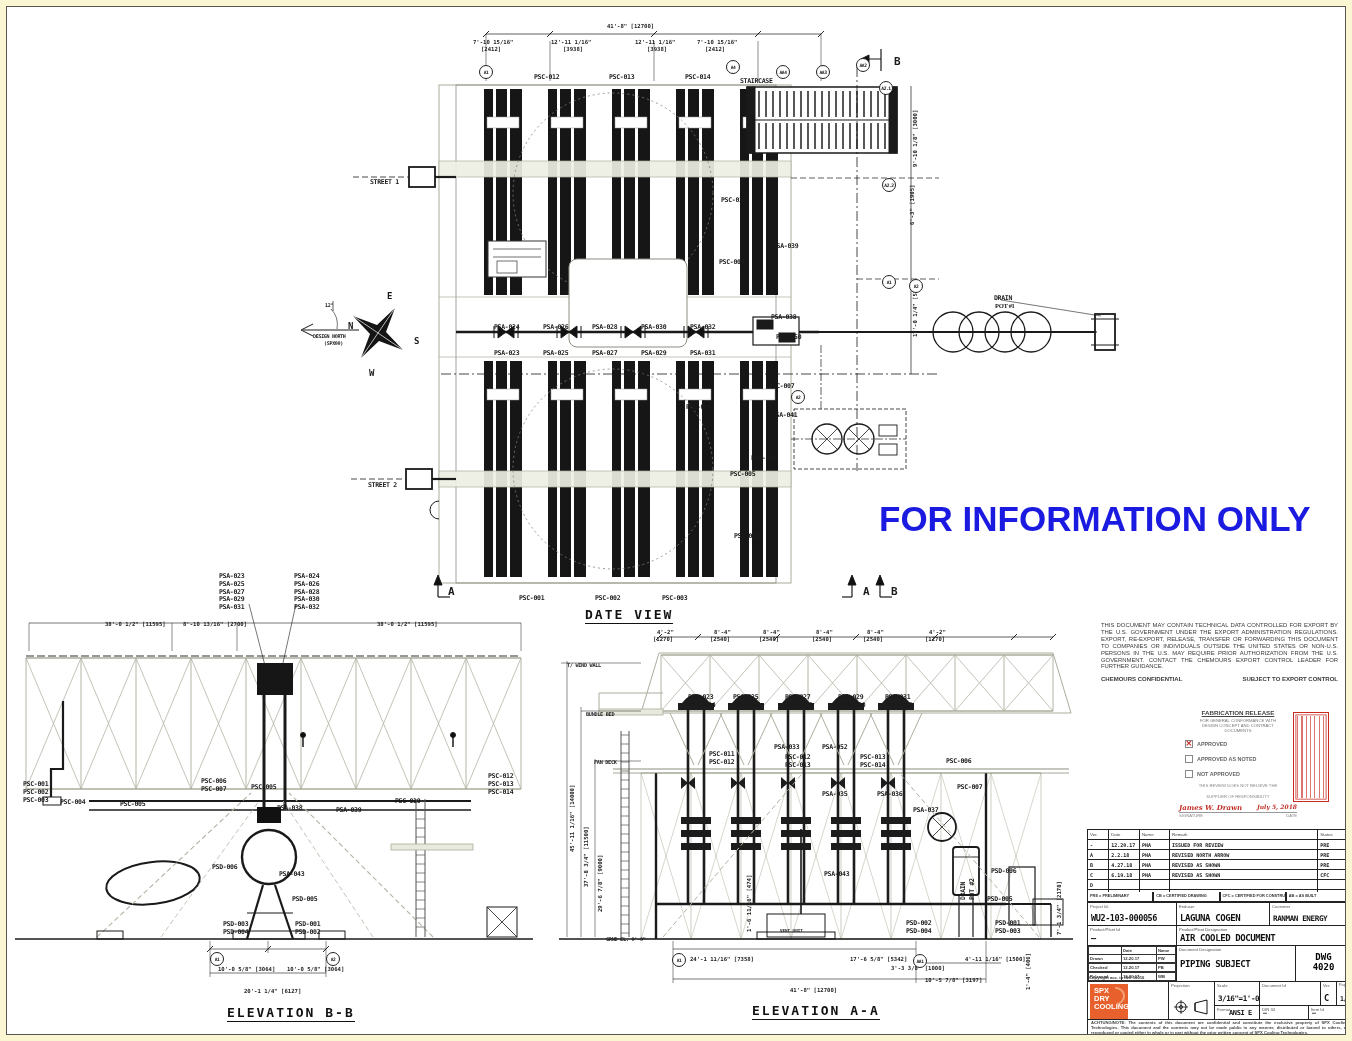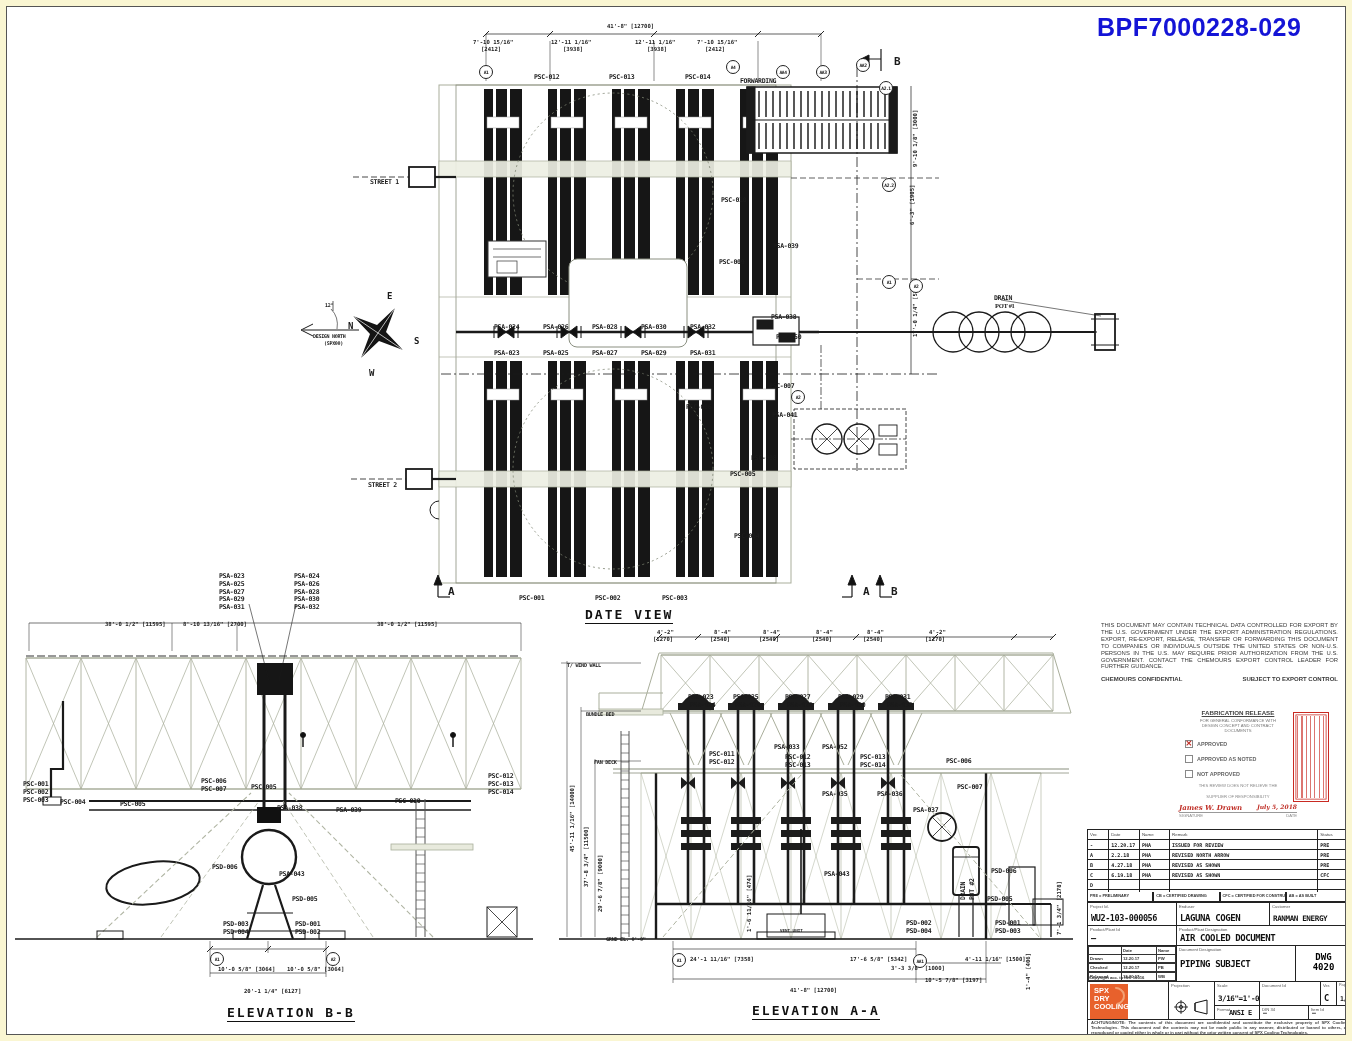--- a/index.html
+++ b/index.html
@@ -564,27 +564,27 @@
       <line x1="594" y1="760" x2="640" y2="760" stroke-width="0.5"></line>
       <line x1="672" y1="948" x2="915" y2="948" stroke-width="0.6"></line>
       <line x1="915" y1="962" x2="1000" y2="962" stroke-width="0.6"></line>
       <line x1="672" y1="978" x2="985" y2="978" stroke-width="0.6"></line>
       <line x1="672" y1="940" x2="672" y2="982" stroke-width="0.5"></line>
       <line x1="915" y1="940" x2="915" y2="982" stroke-width="0.5"></line>
       <line x1="985" y1="940" x2="985" y2="982" stroke-width="0.5"></line>
     </g>
   </svg>
 
-  <div class="docno">BPF7000228-029</div>
+  <div class="forinfo">FOR INFORMATION ONLY</div>
 
   <div>
         <span class="lbl" style="left: 527px; top: 66px;">PSC-012</span>
         <span class="lbl" style="left: 602px; top: 66px;">PSC-013</span>
         <span class="lbl" style="left: 678px; top: 66px;">PSC-014</span>
-        <span class="lbl" style="left: 733px; top: 70px;">FORWARDING</span>
+        <span class="lbl" style="left: 733px; top: 70px;">STAIRCASE</span>
         <span class="lbl" style="left: 363px; top: 171px;">STREET 1</span>
         <span class="lbl" style="left: 361px; top: 474px;">STREET 2</span>
         <span class="lbl" style="left: 714px; top: 189px;">PSC-010</span>
         <span class="lbl" style="left: 766px; top: 235px;">PSA-039</span>
         <span class="lbl" style="left: 712px; top: 251px;">PSC-009</span>
         <span class="lbl" style="left: 764px; top: 306px;">PSA-038</span>
         <span class="lbl" style="left: 769px; top: 326px;">PSA-050</span>
         <span class="lbl" style="left: 487px; top: 316px;">PSA-024</span>
         <span class="lbl" style="left: 536px; top: 316px;">PSA-026</span>
         <span class="lbl" style="left: 585px; top: 316px;">PSA-028</span>

